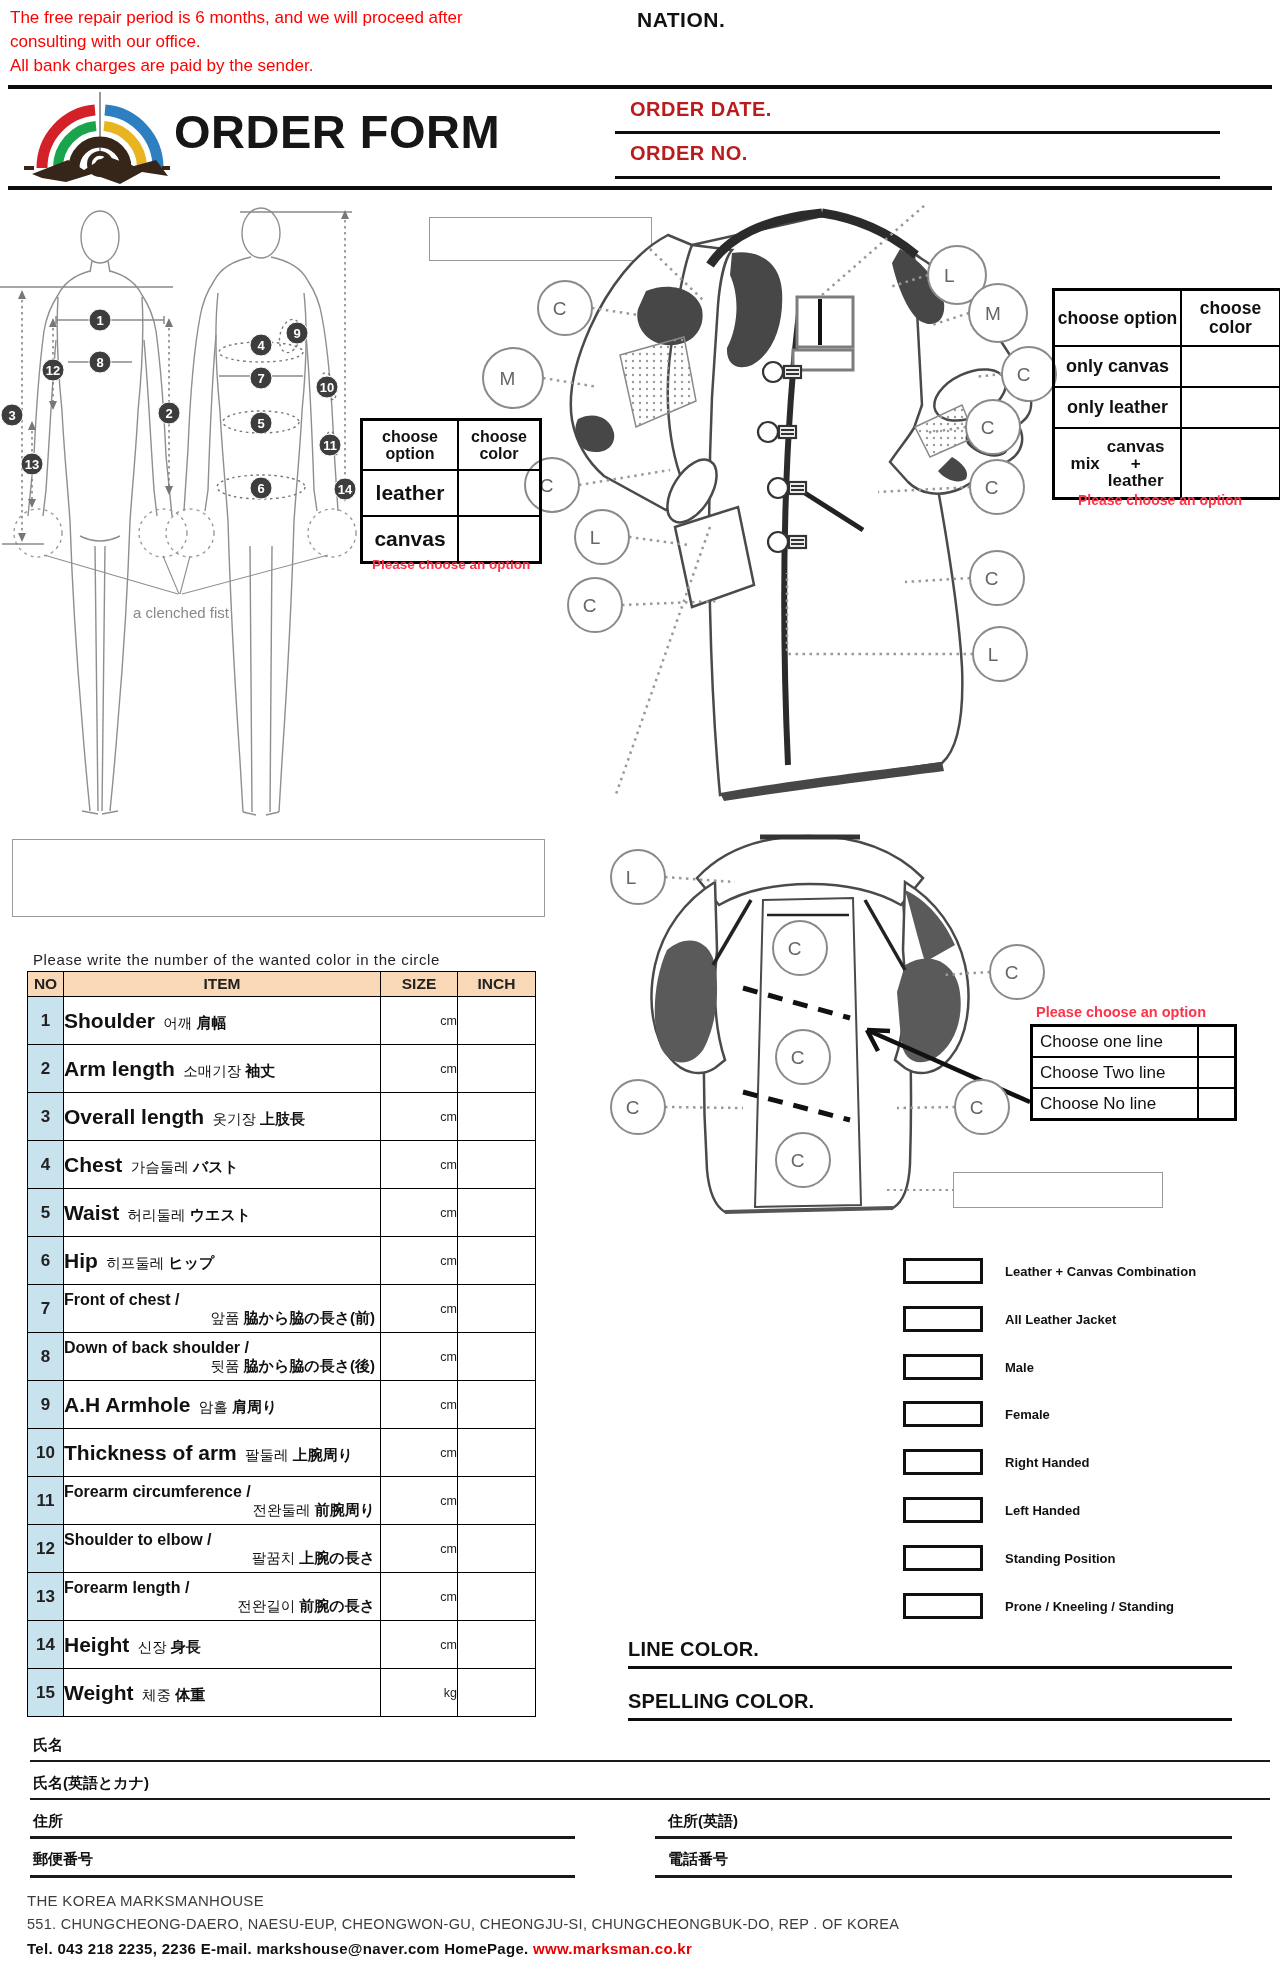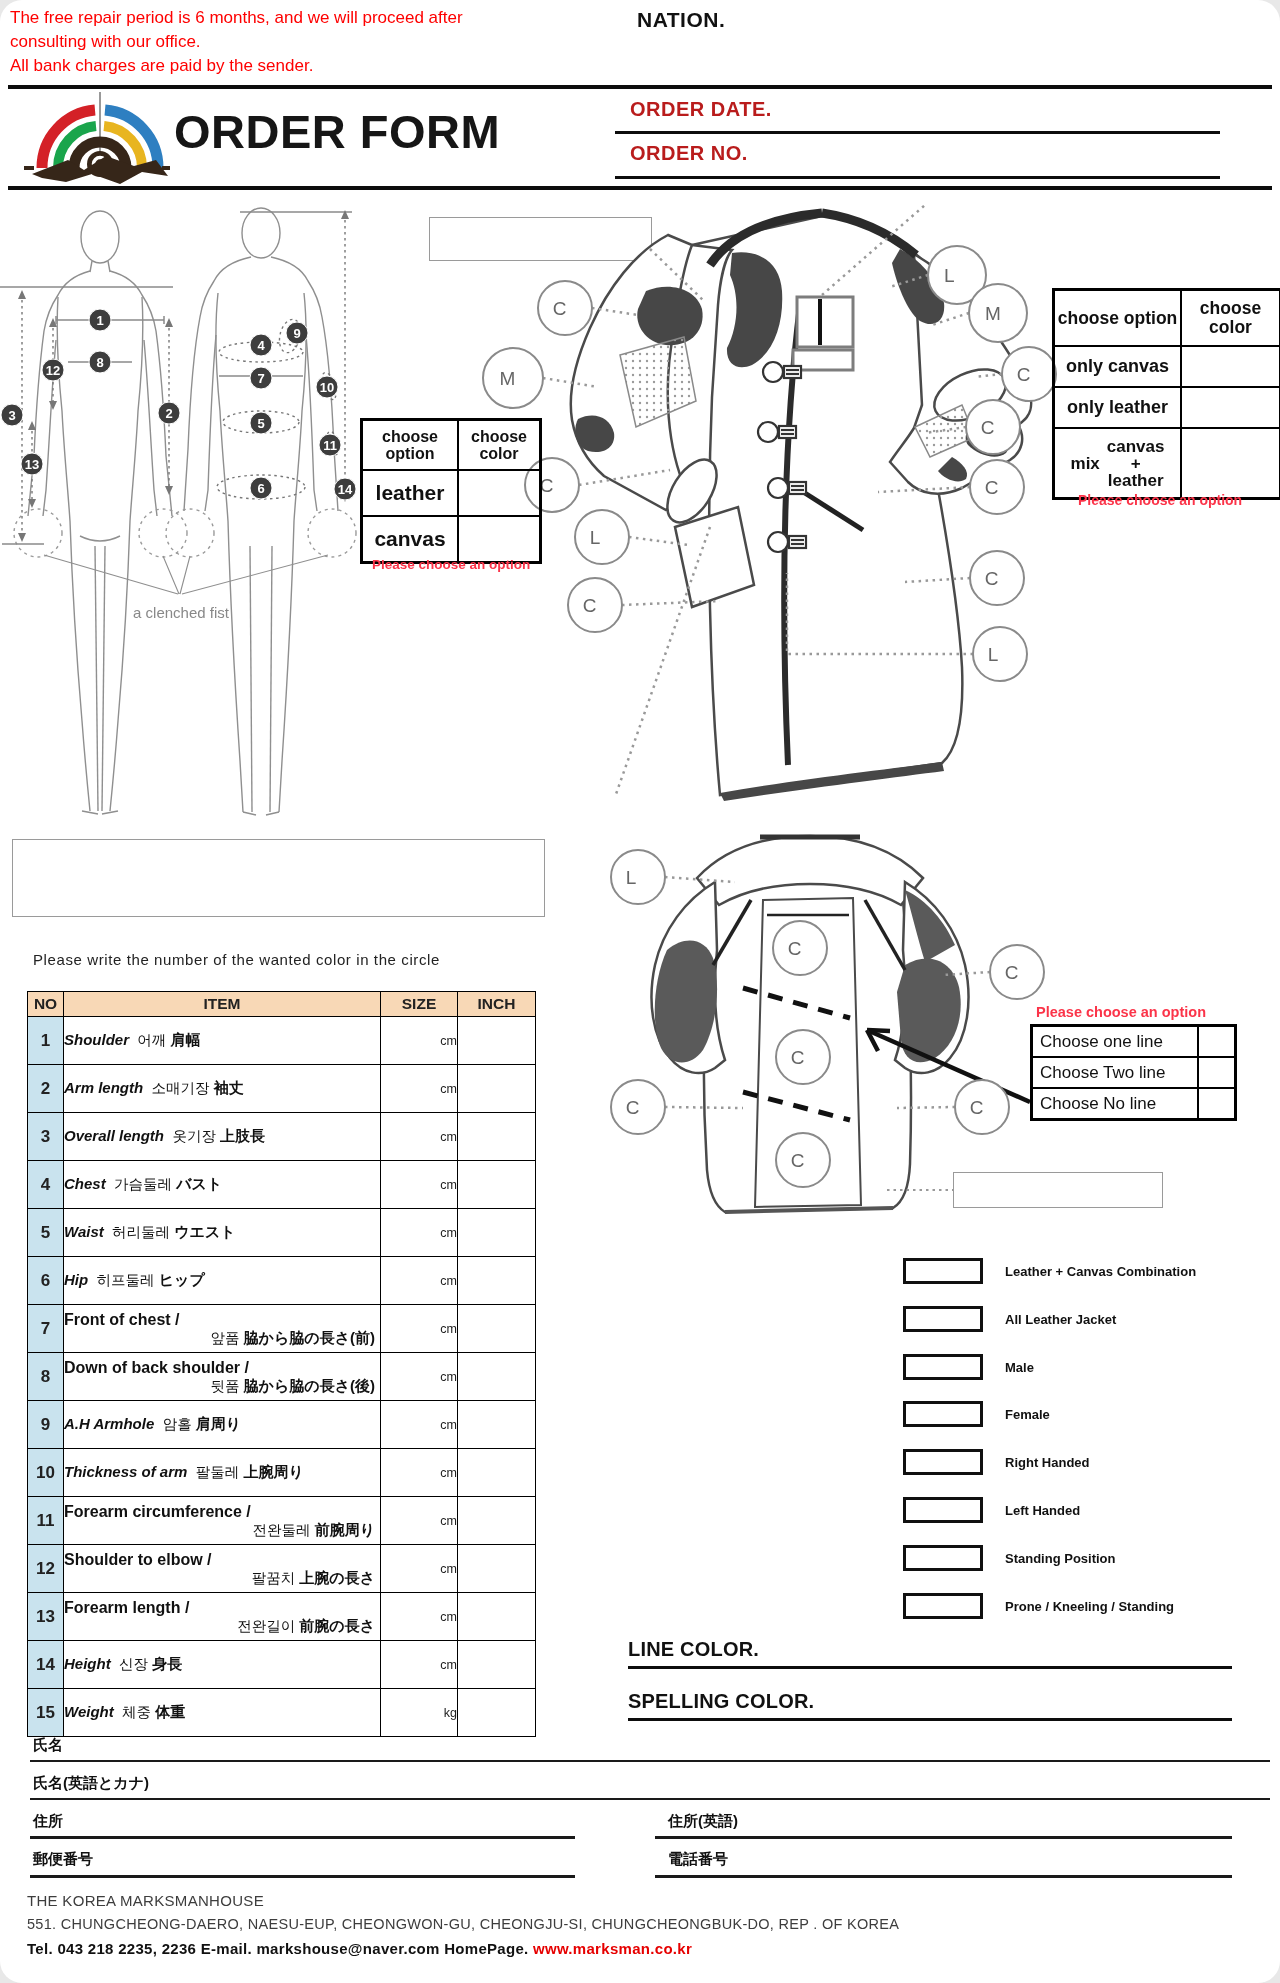--- a/index.html
+++ b/index.html
@@ -1,35 +1,35 @@
 <!DOCTYPE html>
 <html><head>
 <meta charset="utf-8">
 <style>
   html,body{margin:0;padding:0;background:#e8e8e8;font-family:"Liberation Sans",sans-serif;}
-  #page{position:relative;width:1280px;height:1983px;background:#ffffff;margin:0 auto;overflow:hidden;border-radius:22px;}
+  #page{position:relative;width:1280px;height:1983px;background:#ffffff;margin:0 auto;overflow:hidden;}
   .abs{position:absolute;}
   .rule{position:absolute;background:#0d0d0d;}
   .fillbox{position:absolute;background:#fff;border:1.5px solid #9a9a9a;}
   
   #notice{left:10px;top:6px;width:520px;font-size:17px;font-weight:500;line-height:24px;color:#fe0000;}
   #nation{left:637px;top:8px;font-size:21px;font-weight:bold;color:#111;letter-spacing:.5px;}
   #form-title{left:174px;top:104px;font-size:47px;font-weight:bold;color:#161616;letter-spacing:.5px;}
   .ord-label{position:absolute;left:630px;font-size:20px;font-weight:bold;color:#b91c1c;letter-spacing:.5px;}
   
   table{border-collapse:collapse;table-layout:fixed;}
   
   #meas-wrap{left:27px;top:971px;}
-  #meas-table{width:508px;margin-top:20px;}
+  #meas-table{width:508px;}
   #meas-table th,#meas-table td{border:1.6px solid #000;padding:0;overflow:hidden;}
   #meas-table thead th{height:24px;background:#f8d8b6;font-size:15.5px;font-weight:bold;color:#222;}
   #meas-table td{height:47px;}
   td.c-no{background:#c9e3ee;text-align:center;font-size:17px;font-weight:bold;color:#222;}
   td.c-item{padding-left:9px;font-size:15px;color:#111;}
-  td.c-item .en{font-weight:bold;font-size:15px;font-style:italic;}
+  td.c-item .en{font-weight:bold;font-size:21px;}
   td.c-item .ko{font-size:14.5px;}
   td.c-item .ja{font-weight:bold;font-size:15px;}
   td.c-item .l1{font-weight:bold;font-size:16px;line-height:19px;}
   td.c-item .l2{text-align:right;padding-right:5px;line-height:18px;}
   td.c-size{text-align:right;padding-right:7px;font-size:12.5px;color:#222;}
   td.c-inch{}
   #meas-intro{left:33px;top:951px;font-size:15px;color:#222;letter-spacing:.6px;}
   
   .opt-note{position:absolute;font-weight:bold;color:#fb3449;}
   #opt-left{left:360px;top:418px;}

